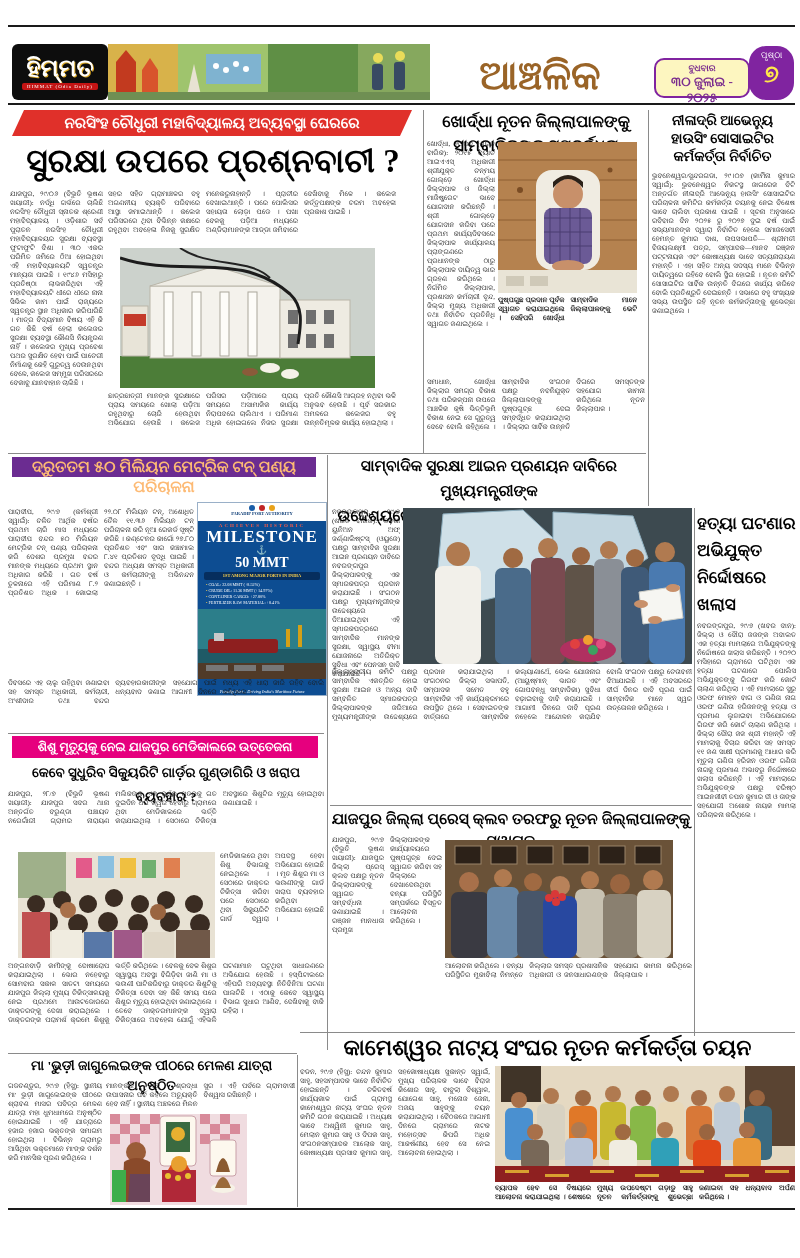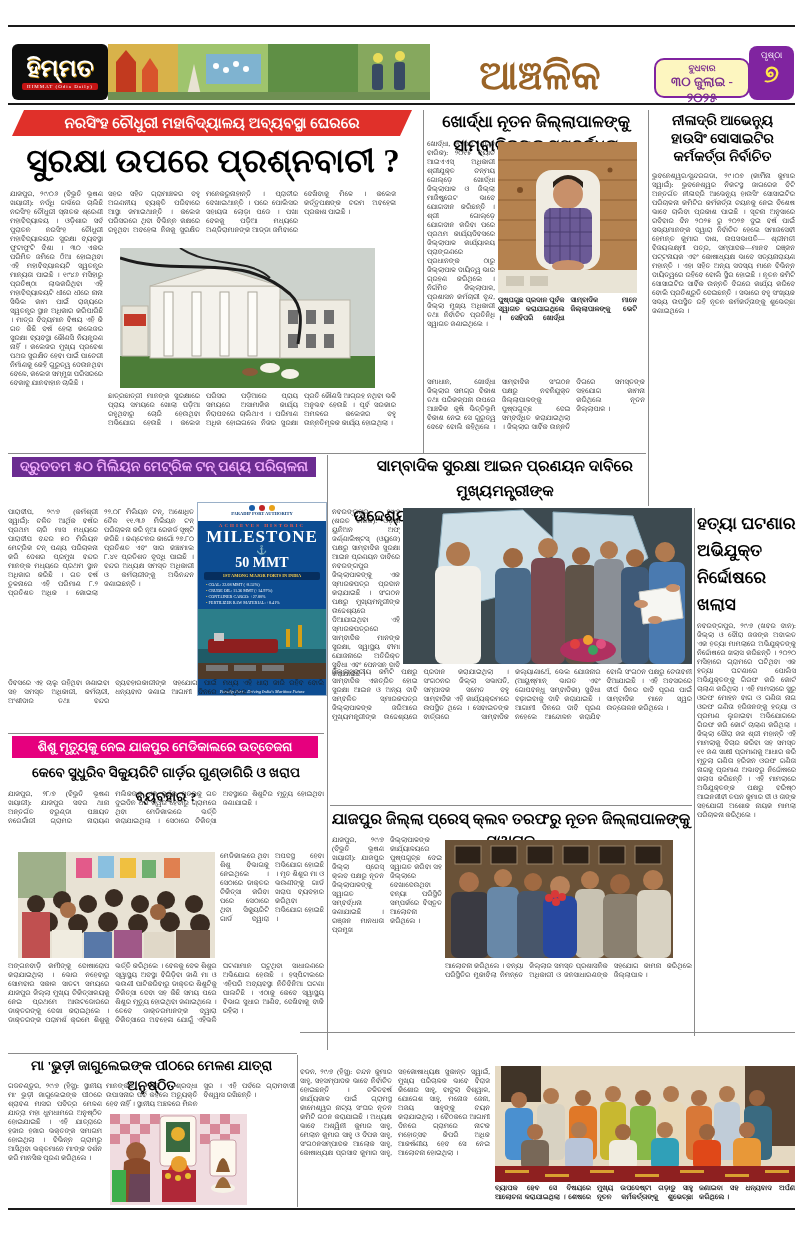--- a/index.html
+++ b/index.html
@@ -14,28 +14,28 @@
             display:flex;flex-direction:column;align-items:center;justify-content:center;}
   #logo-main{color:#fff;font-weight:bold;font-size:24px;line-height:26px;
              text-shadow:1px 1px 0 #d9a520;}
   #logo-sub{background:#c31414;color:#fff;font-size:5px;letter-spacing:1px;padding:1px 5px;margin-top:2px;border-radius:2px;white-space:nowrap;}
   #section-title{left:432px;top:50px;width:216px;height:52px;text-align:center;
                  font-size:40px;font-weight:bold;color:#9a6427;line-height:52px;}
   #date-box{left:654px;top:58px;width:92px;height:36px;background:#fdf6c0;border:2px solid #8024a0;
             border-radius:10px;text-align:center;color:#7b2d8e;}
   #date-box .d1{font-size:9px;font-weight:bold;margin-top:3px;}
   #date-box .d2{font-size:13px;font-weight:bold;text-align:center;}
-  #page-box{left:749px;top:46px;width:45px;height:54px;background:#8024a0;border-radius:8px;
+  #page-box{left:749px;top:46px;width:45px;height:54px;background:#8024a0;border-radius:17px;
             text-align:center;color:#fff;}
   #page-box .pl{font-size:9px;margin-top:4px;}
   #page-box .pn{font-size:24px;font-weight:bold;color:#ffe84a;line-height:26px;}
   
   .kicker{background:#e0302a;color:#fff;font-weight:bold;font-size:15px;line-height:26px;text-align:center;
           clip-path:polygon(12px 0,100% 0,calc(100% - 12px) 100%,0 100%);}
-  .bar-purple{background:#6b2c91;color:#f0abfc;font-weight:bold;font-size:14px;line-height:20px;text-align:center;}
+  .bar-purple{background:#6b2c91;color:#fdba74;font-weight:bold;font-size:16px;line-height:20px;text-align:center;}
   .bar-magenta{background:#e6007e;color:#fff;font-weight:bold;font-size:12.5px;line-height:22px;text-align:center;}
   .hl{font-weight:bold;color:#000;}
   .center{text-align:center;}
   .p{font-size:7px;line-height:9px;text-align:justify;overflow:hidden;color:#1c1c1c;word-break:break-word;}
   .cap{font-weight:bold;}
   .c2{column-count:2;column-gap:6px;}
   .c3{column-count:3;column-gap:6px;}
   .c4{column-count:4;column-gap:6px;}
   .photo{position:absolute;overflow:hidden;background:#888;}
   .photo svg{display:block;}
@@ -230,21 +230,21 @@
             <rect x="64" y="56" width="22" height="6"></rect>
           </g>
       </svg>
     </div>
     <div class="ad-foot">Paradip Port – Driving India's Maritime Future</div>
   </div>
   <div class="abs p c3" style="left:8px;top:679px;width:316px;height:34px;">ଦିବସରେ ଏହ ଚାଲୁ ରହିଥିବା ଜଣାଇବା ସହ ସମସ୍ତ ଅଧିକାରୀ, କର୍ମଚାରୀ, ଅଂଶୀଦାର ତଥା ବନ୍ଦର ବ୍ୟବହାରକାରୀଙ୍କ ସହଯୋଗ ପାଇଁ ଧନ୍ୟବାଦ ଜଣାଇ ଆଗାମୀ ଦିନରେ ମଧ୍ୟ ଏହି ଧାରା ଜାରି ରହିବ ବୋଲି କହିଥିଲେ ।</div>
 
   <div class="vrule" style="left:327px;top:455px;height:595px;"></div>
 
-  <div class="abs hl center" style="left:330px;top:453px;width:318px;font-size:15.5px;line-height:25px;margin-left:16px;">
+  <div class="abs hl center" style="left:330px;top:453px;width:318px;font-size:15.5px;line-height:25px;">
     <div>ସାମ୍ବାଦିକ ସୁରକ୍ଷା ଆଇନ ପ୍ରଣୟନ ଦାବିରେ ମୁଖ୍ୟମନ୍ତ୍ରୀଙ୍କ</div>
     <div>ଉଦ୍ଦେଶ୍ୟରେ ସାମ୍ବାଦିକଙ୍କ ସ୍ମାରକପତ୍ର ପ୍ରଦାନ</div>
   </div>
   <div class="abs p" style="left:332px;top:508px;width:68px;height:196px;">ନବରଙ୍ଗପୁର, ୨୯/୭ (ଶରତ ବାରିକ): ଓଡ଼ିଶା ୟୁନିଅନ ଅଫ୍ ଜର୍ଣ୍ଣାଲିଷ୍ଟସ୍ (ଓୟୁଜେ) ପକ୍ଷରୁ ସାମ୍ବାଦିକ ସୁରକ୍ଷା ଆଇନ ପ୍ରଣୟନ ଦାବିରେ ନବରଙ୍ଗପୁର ଜିଲ୍ଲାପାଳଙ୍କୁ ଏକ ସ୍ମାରକପତ୍ର ପ୍ରଦାନ କରାଯାଇଛି । ସଂଗଠନ ପକ୍ଷରୁ ମୁଖ୍ୟମନ୍ତ୍ରୀଙ୍କ ଉଦ୍ଦେଶ୍ୟରେ ଦିଆଯାଇଥିବା ଏହି ସ୍ମାରକପତ୍ରରେ ସାମ୍ବାଦିକ ମାନଙ୍କ ସୁରକ୍ଷା, ସ୍ୱାସ୍ଥ୍ୟ ବୀମା ଯୋଜନାରେ ଅତିରିକ୍ତ ସୁବିଧା ଏବଂ ପେନସନ ଦାବି କରାଯାଇଛି ।</div>
   <div class="photo" style="left:403px;top:508px;width:289px;height:156px;">
     <svg width="289" height="156" viewBox="0 0 289 156">
       <rect width="289" height="156" fill="#3d4a50"></rect>
       <path d="M40 6 L120 2 L150 30 L130 80 L70 95 L35 60 Z" fill="#cfe0e8" stroke="#8fb0c0"></path>
       <path d="M150 4 L230 8 L245 50 L200 80 L150 60 Z" fill="#c2d6e0" stroke="#8fb0c0"></path>
       <g>
@@ -367,20 +367,21 @@
           <circle cx="110" cy="54" r="4"></circle>
           <circle cx="117" cy="57" r="4"></circle>
           <circle cx="111" cy="62" r="4"></circle>
         </g>
     </svg>
   </div>
   <div class="abs p c3" style="left:445px;top:962px;width:247px;height:66px;">ଆଲୋଚନା କରିଥିଲେ । ବନ୍ୟା ପରିସ୍ଥିତିର ମୁକାବିଲା ନିମନ୍ତେ ଜିଲ୍ଲାର ସମସ୍ତ ପ୍ରଶାସନିକ ଅଧିକାରୀ ଓ ଜନସାଧାରଣଙ୍କ ସହଯୋଗ କାମନା କରିଥିଲେ ଜିଲ୍ଲାପାଳ ।</div>
 
   <div class="hrule" style="left:300px;top:1032px;width:495px;"></div>
 
+  <div class="abs hl center" style="left:300px;top:1034px;width:495px;height:30px;font-size:22px;line-height:28px;">କାମେଶ୍ୱର ନାଟ୍ୟ ସଂଘର ନୂତନ କର୍ମକର୍ତ୍ତା ଚୟନ</div>
   <div class="abs p c2" style="left:300px;top:1068px;width:190px;height:138px;">ବଡନ, ୨୯/୭ (ହିସୁ): ଚନ୍ଦନ କୁମାର ସାହୁ, ସହସମ୍ପାଦକ ଭାବେ ନିର୍ବାଚିତ ହୋଇଛନ୍ତି । ଚଳିତବର୍ଷ କାର୍ଯ୍ୟକାଳ ପାଇଁ ଗ୍ରାମସ୍ଥ କାମେଶ୍ୱର ନାଟ୍ୟ ସଂଘର ନୂତନ କମିଟି ଗଠନ କରାଯାଇଛି । ଅଧ୍ୟକ୍ଷ ଭାବେ ଅଶ୍ୱିନୀ କୁମାର ସାହୁ, ମେଲାନ କୁମାର ସାହୁ ଓ ଦିପକ ସାହୁ, ସଂଗଠନସମ୍ପାଦକ ଆଲୋକ ସାହୁ, କୋଷାଧ୍ୟକ୍ଷ ପ୍ରସାଦ କୁମାର ସାହୁ, ସହକୋଷାଧ୍ୟକ୍ଷ ସୁକାନ୍ତ ସ୍ୱାଇଁ, ମୁଖ୍ୟ ପରିଚାଳକ ଭାବେ ବିରାଜ କିଶୋର ସାହୁ, ବାବୁଲା ବିଶ୍ୱାଳ, ଯୋଗେଶ ସାହୁ, ମନୋଜ ଜେନା, ଅଜୟ ସାହୁଙ୍କୁ ଚୟନ କରାଯାଇଥିଲା । ବୈଠକରେ ଆଗାମୀ ଦିନରେ ଗ୍ରାମରେ ନାଟକ ମହୋତ୍ସବ କିପରି ଅଧିକ ଆକର୍ଷଣୀୟ ହେବ ସେ ନେଇ ଆଲୋଚନା ହୋଇଥିଲା ।</div>
   <div class="photo" style="left:495px;top:1066px;width:300px;height:116px;">
     <svg width="300" height="116" viewBox="0 0 300 116">
       <rect width="300" height="116" fill="#e5d9c2"></rect>
       <rect x="250" y="0" width="50" height="80" fill="#5a4432"></rect>
       <rect x="6" y="0" width="40" height="36" fill="#403428"></rect>
       <g>
         <circle cx="24" cy="34" r="8" fill="#a8704a"></circle>
           <rect x="10" y="42" width="28" height="52" rx="6" fill="#4a90d0"></rect>
         <circle cx="56" cy="30" r="8" fill="#b07a50"></circle>

